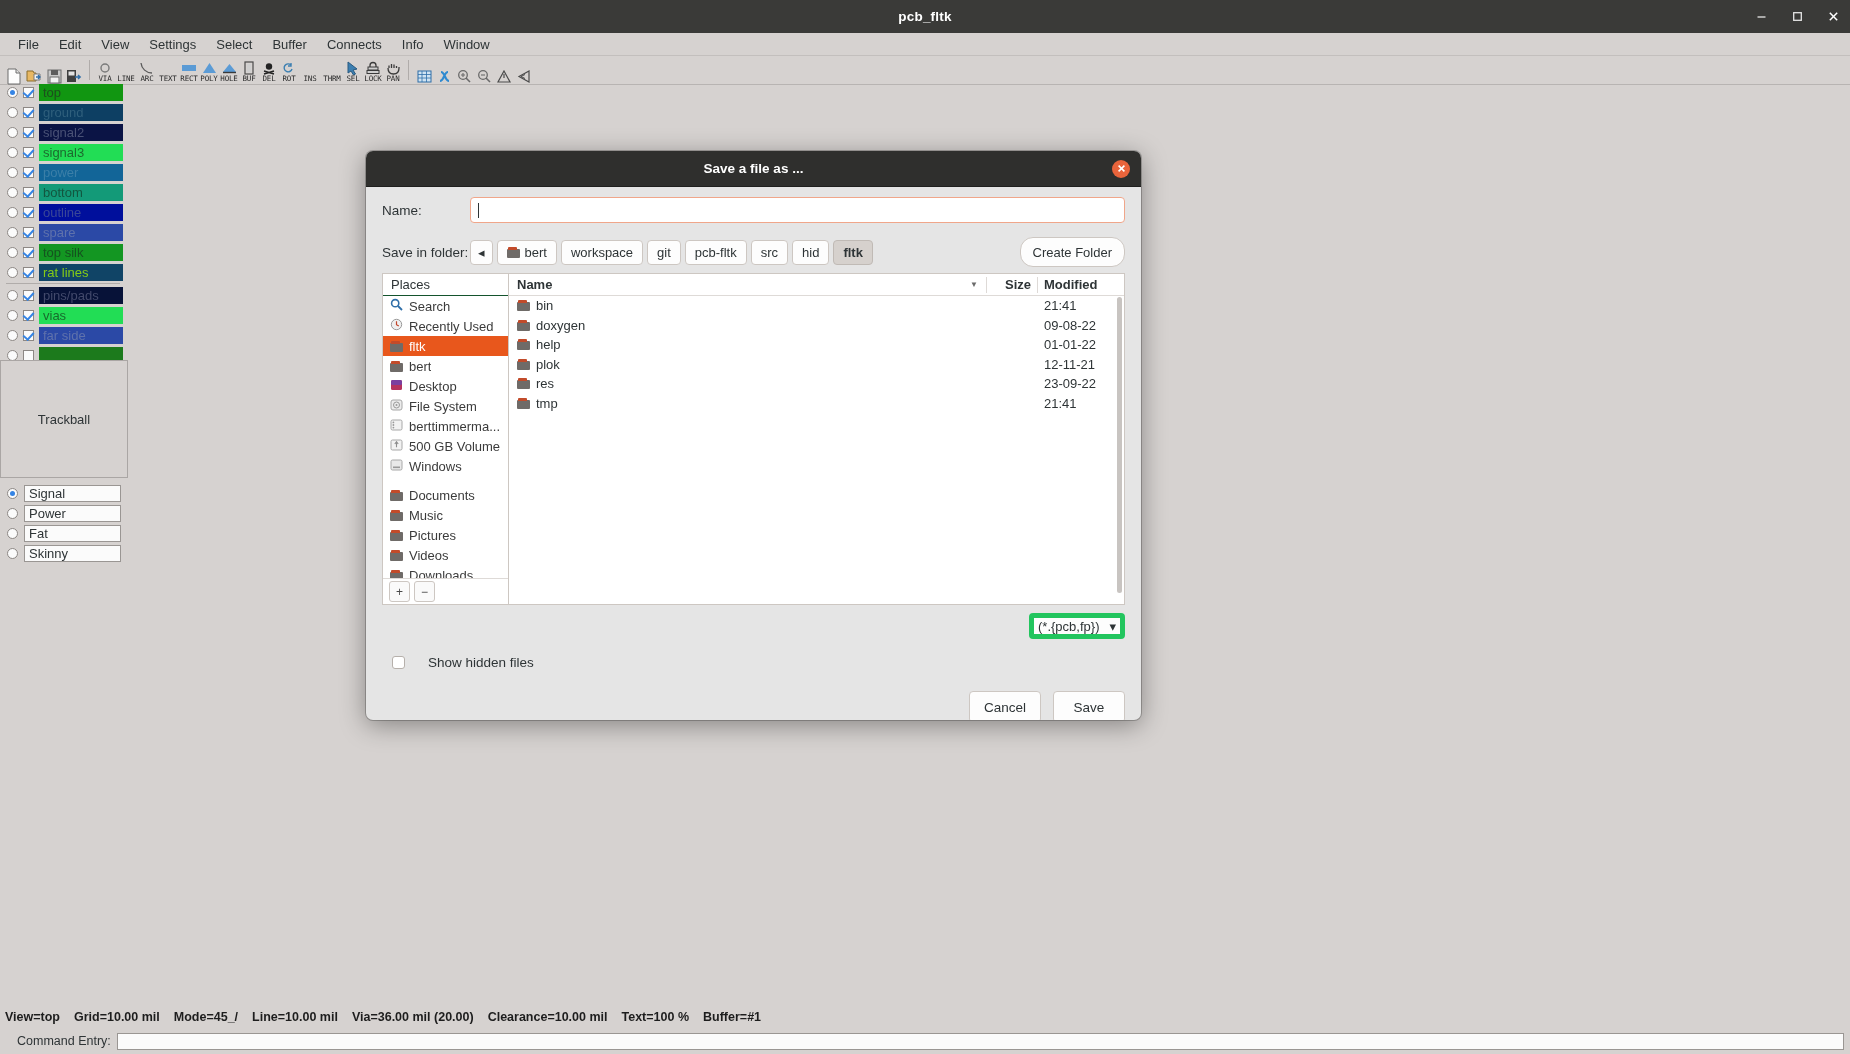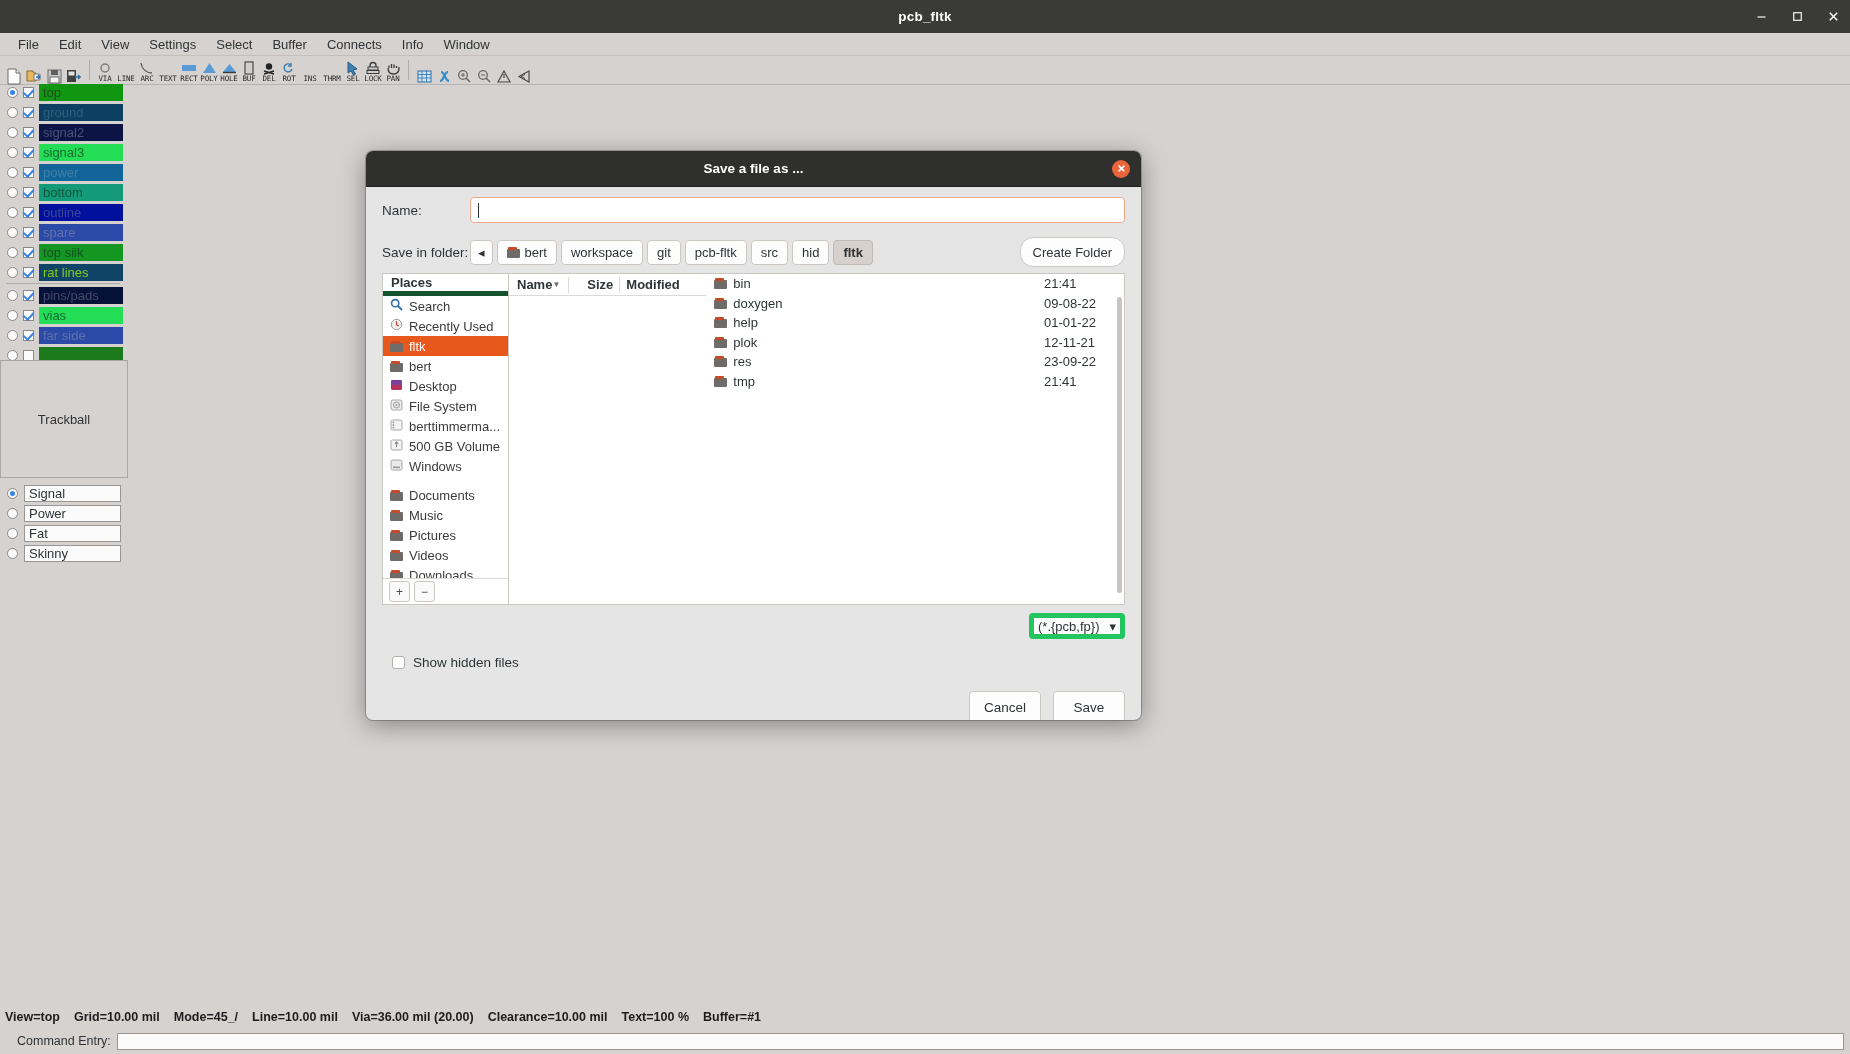--- a/index.html
+++ b/index.html
@@ -124,37 +124,37 @@
     margin-left:auto;height:28px;padding:0 12px;background:#fdfdfd;border:1px solid #cdc7c2;
     border-radius:13px;display:flex;align-items:center;font-size:13px;color:#2e3436;cursor:default;
   }
 
   .panes{display:flex;height:332px;gap:0;margin-top:2px;}
   .places{
     width:126px;background:#ffffff;border:1px solid #cdc7c2;border-right:none;
     box-sizing:border-box;display:flex;flex-direction:column;
   }
   .places-head{
-    height:22px;display:flex;align-items:center;padding-left:8px;font-size:13px;font-weight:bold;
-    color:#2e3436;border-bottom:5px solid #14532d;box-sizing:border-box;
+    height:22px;display:flex;align-items:center;padding-left:8px;font-size:13px;font-weight:normal;
+    color:#2e3436;border-bottom:1px solid #14532d;box-sizing:border-box;
   }
   .places-list{flex:1;overflow:hidden;}
   .place{height:20px;display:flex;align-items:center;gap:6px;padding-left:7px;font-size:13px;
     color:#3b3b3b;cursor:default;box-sizing:border-box;}
   .place.sel{background:#e8571c;color:#ffffff;}
   .place .nm{white-space:nowrap;overflow:hidden;text-overflow:ellipsis;}
   .place-gap{height:9px;}
   .places-foot{height:26px;display:flex;align-items:center;gap:4px;padding-left:6px;
     border-top:1px solid #dedad7;box-sizing:border-box;}
   .pf-btn{width:19px;height:19px;background:#fafafa;border:1px solid #cdc7c2;border-radius:3px;
     display:flex;align-items:center;justify-content:center;font-size:12px;color:#4a4a4a;cursor:default;}
 
   .filelist{
     flex:1;background:#ffffff;border:1px solid #cdc7c2;box-sizing:border-box;
-    display:flex;flex-direction:row;position:relative;
+    display:flex;flex-direction:column;position:relative;
   }
   .fl-head{height:22px;display:flex;align-items:center;border-bottom:1px solid #dedad7;
     font-size:13px;font-weight:bold;color:#2e3436;box-sizing:border-box;}
   .fl-head .c-name{flex:1;padding-left:8px;display:flex;align-items:center;}
   .fl-head .c-name .sortarrow{margin-left:auto;margin-right:8px;font-size:8px;color:#6b6b6b;}
   .fl-head .c-size{width:44px;text-align:right;padding-right:6px;}
   .fl-head .c-mod{width:80px;padding-left:6px;}
   .fl-col-sep{width:1px;background:#dedad7;height:16px;align-self:center;}
   .fl-rows{flex:1;}
   .frow{height:19.5px;display:flex;align-items:center;font-size:13px;color:#2e3436;cursor:default;}
@@ -163,21 +163,21 @@
   .frow .c-mod{width:80px;padding-left:6px;color:#2e3436;}
   .scrollbar{position:absolute;right:1px;top:23px;bottom:2px;width:7px;}
   .scroll-thumb{position:absolute;right:1px;top:0;width:5px;height:296px;background:#c8c4c1;border-radius:3px;}
 
   .row-filter{height:42px;display:flex;align-items:center;}
   .filter{
     margin-left:auto;height:26px;min-width:95px;background:#fdfdfd;border:5px solid #22c55e;
     border-radius:4px;display:flex;align-items:center;justify-content:space-between;gap:10px;
     padding:0 4px;font-size:13px;color:#2e3436;box-sizing:border-box;cursor:default;
   }
-  .row-hidden{height:30px;display:flex;align-items:center;gap:8px;padding-left:10px;}
+  .row-hidden{height:30px;display:flex;align-items:center;gap:23px;padding-left:10px;}
   .hidden-chk{width:13px;height:13px;background:#ffffff;border:1px solid #b6b0ab;border-radius:3px;
     box-sizing:border-box;}
   .row-hidden .lbl{font-size:13.5px;color:#2e3436;}
 
   .dlg-actions{height:60px;display:flex;align-items:center;justify-content:flex-end;gap:12px;
     padding-right:0;}
   .act-btn{
     width:70px;height:30px;background:#fdfdfd;border:1px solid #cdc7c2;border-radius:4px;
     display:flex;align-items:center;justify-content:center;font-size:13.5px;color:#2e3436;
     cursor:default;

